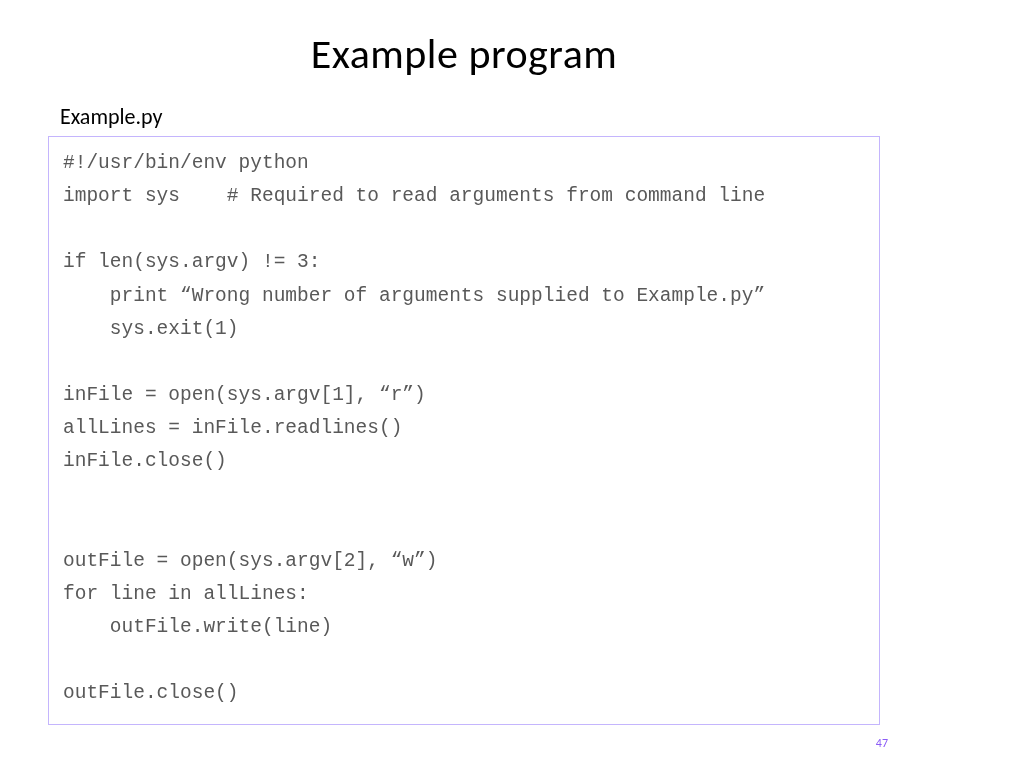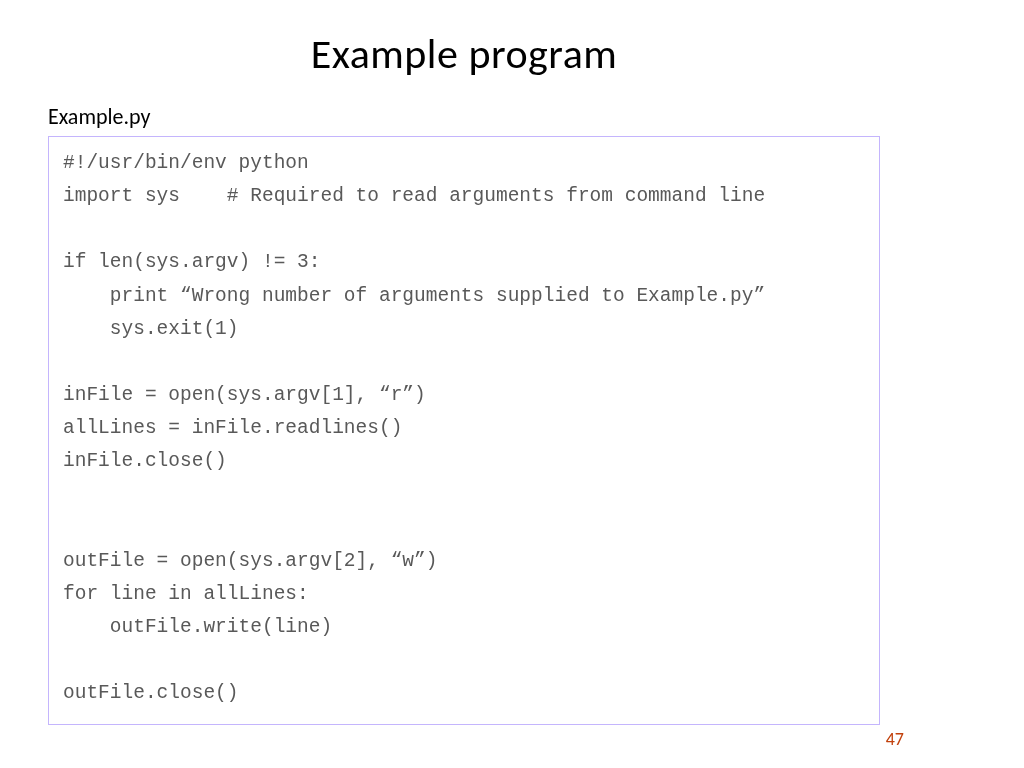--- a/index.html
+++ b/index.html
@@ -20,38 +20,38 @@
   }
   .title {
     text-align: center;
     font-size: 42px;
     font-weight: 400;
     margin: 8px 0 24px 0;
     letter-spacing: 0.5px;
   }
   .filename {
     font-size: 22px;
-    margin: 0 0 6px 0;
+    margin: 0 0 6px 12px;
   }
   .code-box {
     border: 1px solid #c4b5fd;
     padding: 10px 14px 14px 14px;
     font-family: "Courier New", Courier, monospace;
     font-size: 19.5px;
     line-height: 1.7;
     color: #595959;
     white-space: pre;
     overflow: hidden;
   }
   .page-number {
     position: absolute;
-    right: 24px;
+    right: 40px;
     bottom: 18px;
-    font-size: 18px;
-    color: #c2410c;
+    font-size: 12px;
+    color: #8b5cf6;
   }
 </style>
 </head>
 <body>
 
 <div class="slide">
   <h1 class="title">Example program</h1>
   <div class="filename">Example.py</div>
   <div class="code-box">#!/usr/bin/env python
 import sys    # Required to read arguments from command line

